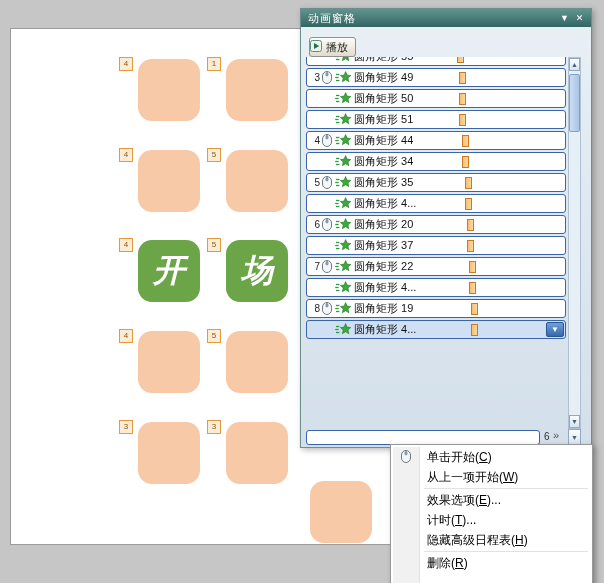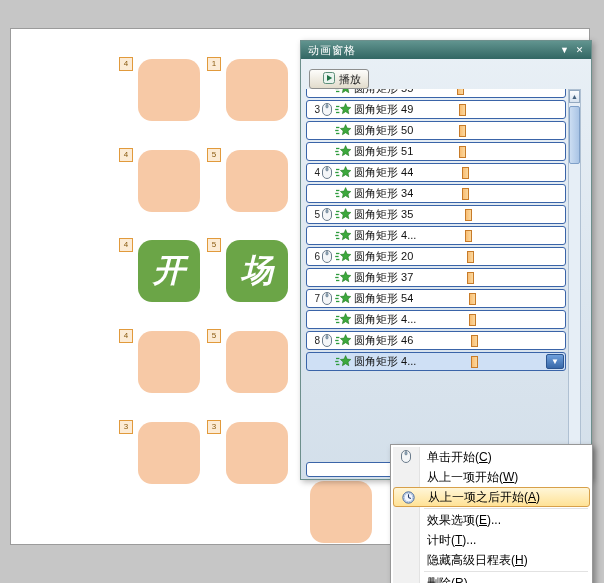--- a/index.html
+++ b/index.html
@@ -9,28 +9,28 @@
   #canvas{position:absolute;left:10px;top:28px;width:580px;height:517px;background:#fff;border:1px solid #9B9B9B;box-sizing:border-box;}
   #tile-layer{position:absolute;left:0;top:0;width:604px;height:583px;pointer-events:none;}
   .tile{position:absolute;width:62px;height:62px;border-radius:14px;background:var(--peach,#F7C9A6);pointer-events:auto;}
   .tile.green{background:var(--green,#6BA547);}
   .tile .glyph{position:absolute;inset:0;display:flex;align-items:center;justify-content:center;
     color:#fff;font:italic 700 32px "DejaVu Serif",serif;}
   .badge{position:absolute;left:-19px;top:-2px;width:12px;height:12px;background:#FCEBD5;border:1px solid #E19A3C;
     color:#8A5A10;font-size:8px;line-height:12px;text-align:center;box-sizing:content-box;}
   
   #pane{position:absolute;left:300px;top:8px;width:292px;height:440px;background:linear-gradient(#E9F0F6,#D3DFEA);
-    border:1px solid #6D8F8C;box-shadow:2px 2px 6px rgba(0,0,0,.28);box-sizing:border-box;z-index:5;margin-top:32px;}
+    border:1px solid #6D8F8C;box-shadow:2px 2px 6px rgba(0,0,0,.28);box-sizing:border-box;z-index:5;}
   #pane-header{position:absolute;left:0;top:0;right:0;height:18px;
     background:linear-gradient(var(--header-a,#61948F),var(--header-b,#326663));
     color:#fff;font-size:11px;display:flex;align-items:center;padding:0 4px;}
   #pane-title{flex:1;padding-left:3px;letter-spacing:1px;}
   .hdr-btn{width:15px;height:14px;color:#fff;font-size:9px;line-height:14px;text-align:center;cursor:default;}
   #play-btn{position:absolute;left:8px;top:28px;height:18px;background:linear-gradient(#FDFDFB,#E2DCCC);
-    border:1px solid #8E8F8F;border-radius:3px;display:inline-flex;align-items:center;gap:4px;padding:0 7px 0 13px;font-size:11px;color:#222;}
+    border:1px solid #8E8F8F;border-radius:3px;display:inline-flex;align-items:center;gap:4px;padding:0 7px 0 0;font-size:11px;color:#222;}
   
   #anim-list{position:absolute;left:5px;top:48px;width:260px;height:372px;overflow:hidden;}
   #anim-list-inner{position:absolute;left:0;top:-10px;right:0;}
   .anim-row{position:relative;height:19px;margin-bottom:2px;background:#fff;border:1px solid var(--rowborder,#3A64A8);
     border-radius:3px;display:flex;align-items:center;padding:0 2px;font-size:11px;color:#111;box-sizing:border-box;}
   .anim-row.selected{background:#CFE0F5;}
   .anim-row .num{width:11px;text-align:right;font-size:10px;color:#222;flex:none;}
   .slot-mouse{width:14px;display:flex;justify-content:center;flex:none;}
   .slot-star{width:18px;display:flex;justify-content:center;flex:none;}
   .anim-row .lbl{margin-left:2px;white-space:nowrap;overflow:hidden;}
@@ -318,21 +318,21 @@
             <span class="slot-star">
               <svg width="16" height="13" viewBox="0 0 16 13">
                 <g stroke="#2E9B3E" stroke-width="1.3">
                   <line x1="1" y1="3.5" x2="4.4" y2="3.5"></line>
                   <line x1="0.2" y1="6.5" x2="3.6" y2="6.5"></line>
                   <line x1="1" y1="9.5" x2="4.4" y2="9.5"></line>
                 </g>
                 <path d="M10.6 0.6 L12.1 4.1 L15.8 4.5 L13 7 L13.8 10.7 L10.6 8.7 L7.4 10.7 L8.2 7 L5.4 4.5 L9.1 4.1 Z" fill="#3DA83D" stroke="#1E7A1E" stroke-width="0.6"></path>
               </svg>
             </span>
-            <span class="lbl">圆角矩形 54</span>
+            <span class="lbl">圆角矩形 22</span>
             <span class="tbar" style="left:162px;"></span>
           </div>
           <div class="anim-row">
             <span class="num"></span>
             <span class="slot-mouse"></span>
             <span class="slot-star">
               <svg width="16" height="13" viewBox="0 0 16 13">
                 <g stroke="#2E9B3E" stroke-width="1.3">
                   <line x1="1" y1="3.5" x2="4.4" y2="3.5"></line>
                   <line x1="0.2" y1="6.5" x2="3.6" y2="6.5"></line>
@@ -356,21 +356,21 @@
             <span class="slot-star">
               <svg width="16" height="13" viewBox="0 0 16 13">
                 <g stroke="#2E9B3E" stroke-width="1.3">
                   <line x1="1" y1="3.5" x2="4.4" y2="3.5"></line>
                   <line x1="0.2" y1="6.5" x2="3.6" y2="6.5"></line>
                   <line x1="1" y1="9.5" x2="4.4" y2="9.5"></line>
                 </g>
                 <path d="M10.6 0.6 L12.1 4.1 L15.8 4.5 L13 7 L13.8 10.7 L10.6 8.7 L7.4 10.7 L8.2 7 L5.4 4.5 L9.1 4.1 Z" fill="#3DA83D" stroke="#1E7A1E" stroke-width="0.6"></path>
               </svg>
             </span>
-            <span class="lbl">圆角矩形 46</span>
+            <span class="lbl">圆角矩形 19</span>
             <span class="tbar" style="left:164px;"></span>
           </div>
           <div class="anim-row selected">
             <span class="num"></span>
             <span class="slot-mouse"></span>
             <span class="slot-star">
               <svg width="16" height="13" viewBox="0 0 16 13">
                 <g stroke="#2E9B3E" stroke-width="1.3">
                   <line x1="1" y1="3.5" x2="4.4" y2="3.5"></line>
                   <line x1="0.2" y1="6.5" x2="3.6" y2="6.5"></line>
@@ -404,29 +404,20 @@
           <span class="mi-ic"><svg width="10" height="13" viewBox="0 0 10 13">
               <rect x="0.5" y="0.5" width="9" height="12" rx="4.5" fill="#F4F6F8" stroke="#6B7C8C"></rect>
               <line x1="5" y1="0.5" x2="5" y2="5" stroke="#6B7C8C"></line>
               <rect x="3.8" y="1.8" width="2.4" height="3.2" rx="1.2" fill="#8FA6B8" stroke="#6B7C8C" stroke-width="0.5"></rect>
             </svg></span>
           <span class="mi-label">单击开始(<u>C</u>)</span>
         </div>
         <div class="menu-item">
           <span class="mi-label">从上一项开始(<u>W</u>)</span>
         </div>
-        <div class="menu-item hi">
-          <span class="mi-ic"><svg width="13" height="13" viewBox="0 0 13 13">
-              <circle cx="6.5" cy="6.5" r="5.6" fill="#FFFFFF" stroke="#2B579A"></circle>
-              <circle cx="6.5" cy="6.5" r="4.3" fill="#F3F7FF" stroke="#7A9CC9" stroke-width="0.6"></circle>
-              <line x1="6.5" y1="6.5" x2="6.5" y2="3.3" stroke="#1F3864" stroke-width="1.1"></line>
-              <line x1="6.5" y1="6.5" x2="8.9" y2="7.5" stroke="#1F3864" stroke-width="1.1"></line>
-            </svg></span>
-          <span class="mi-label">从上一项之后开始(<u>A</u>)</span>
-        </div>
         <div class="menu-sep"></div>
         <div class="menu-item">
           <span class="mi-label">效果选项(<u>E</u>)...</span>
         </div>
         <div class="menu-item">
           <span class="mi-label">计时(<u>T</u>)...</span>
         </div>
         <div class="menu-item">
           <span class="mi-label">隐藏高级日程表(<u>H</u>)</span>
         </div>

